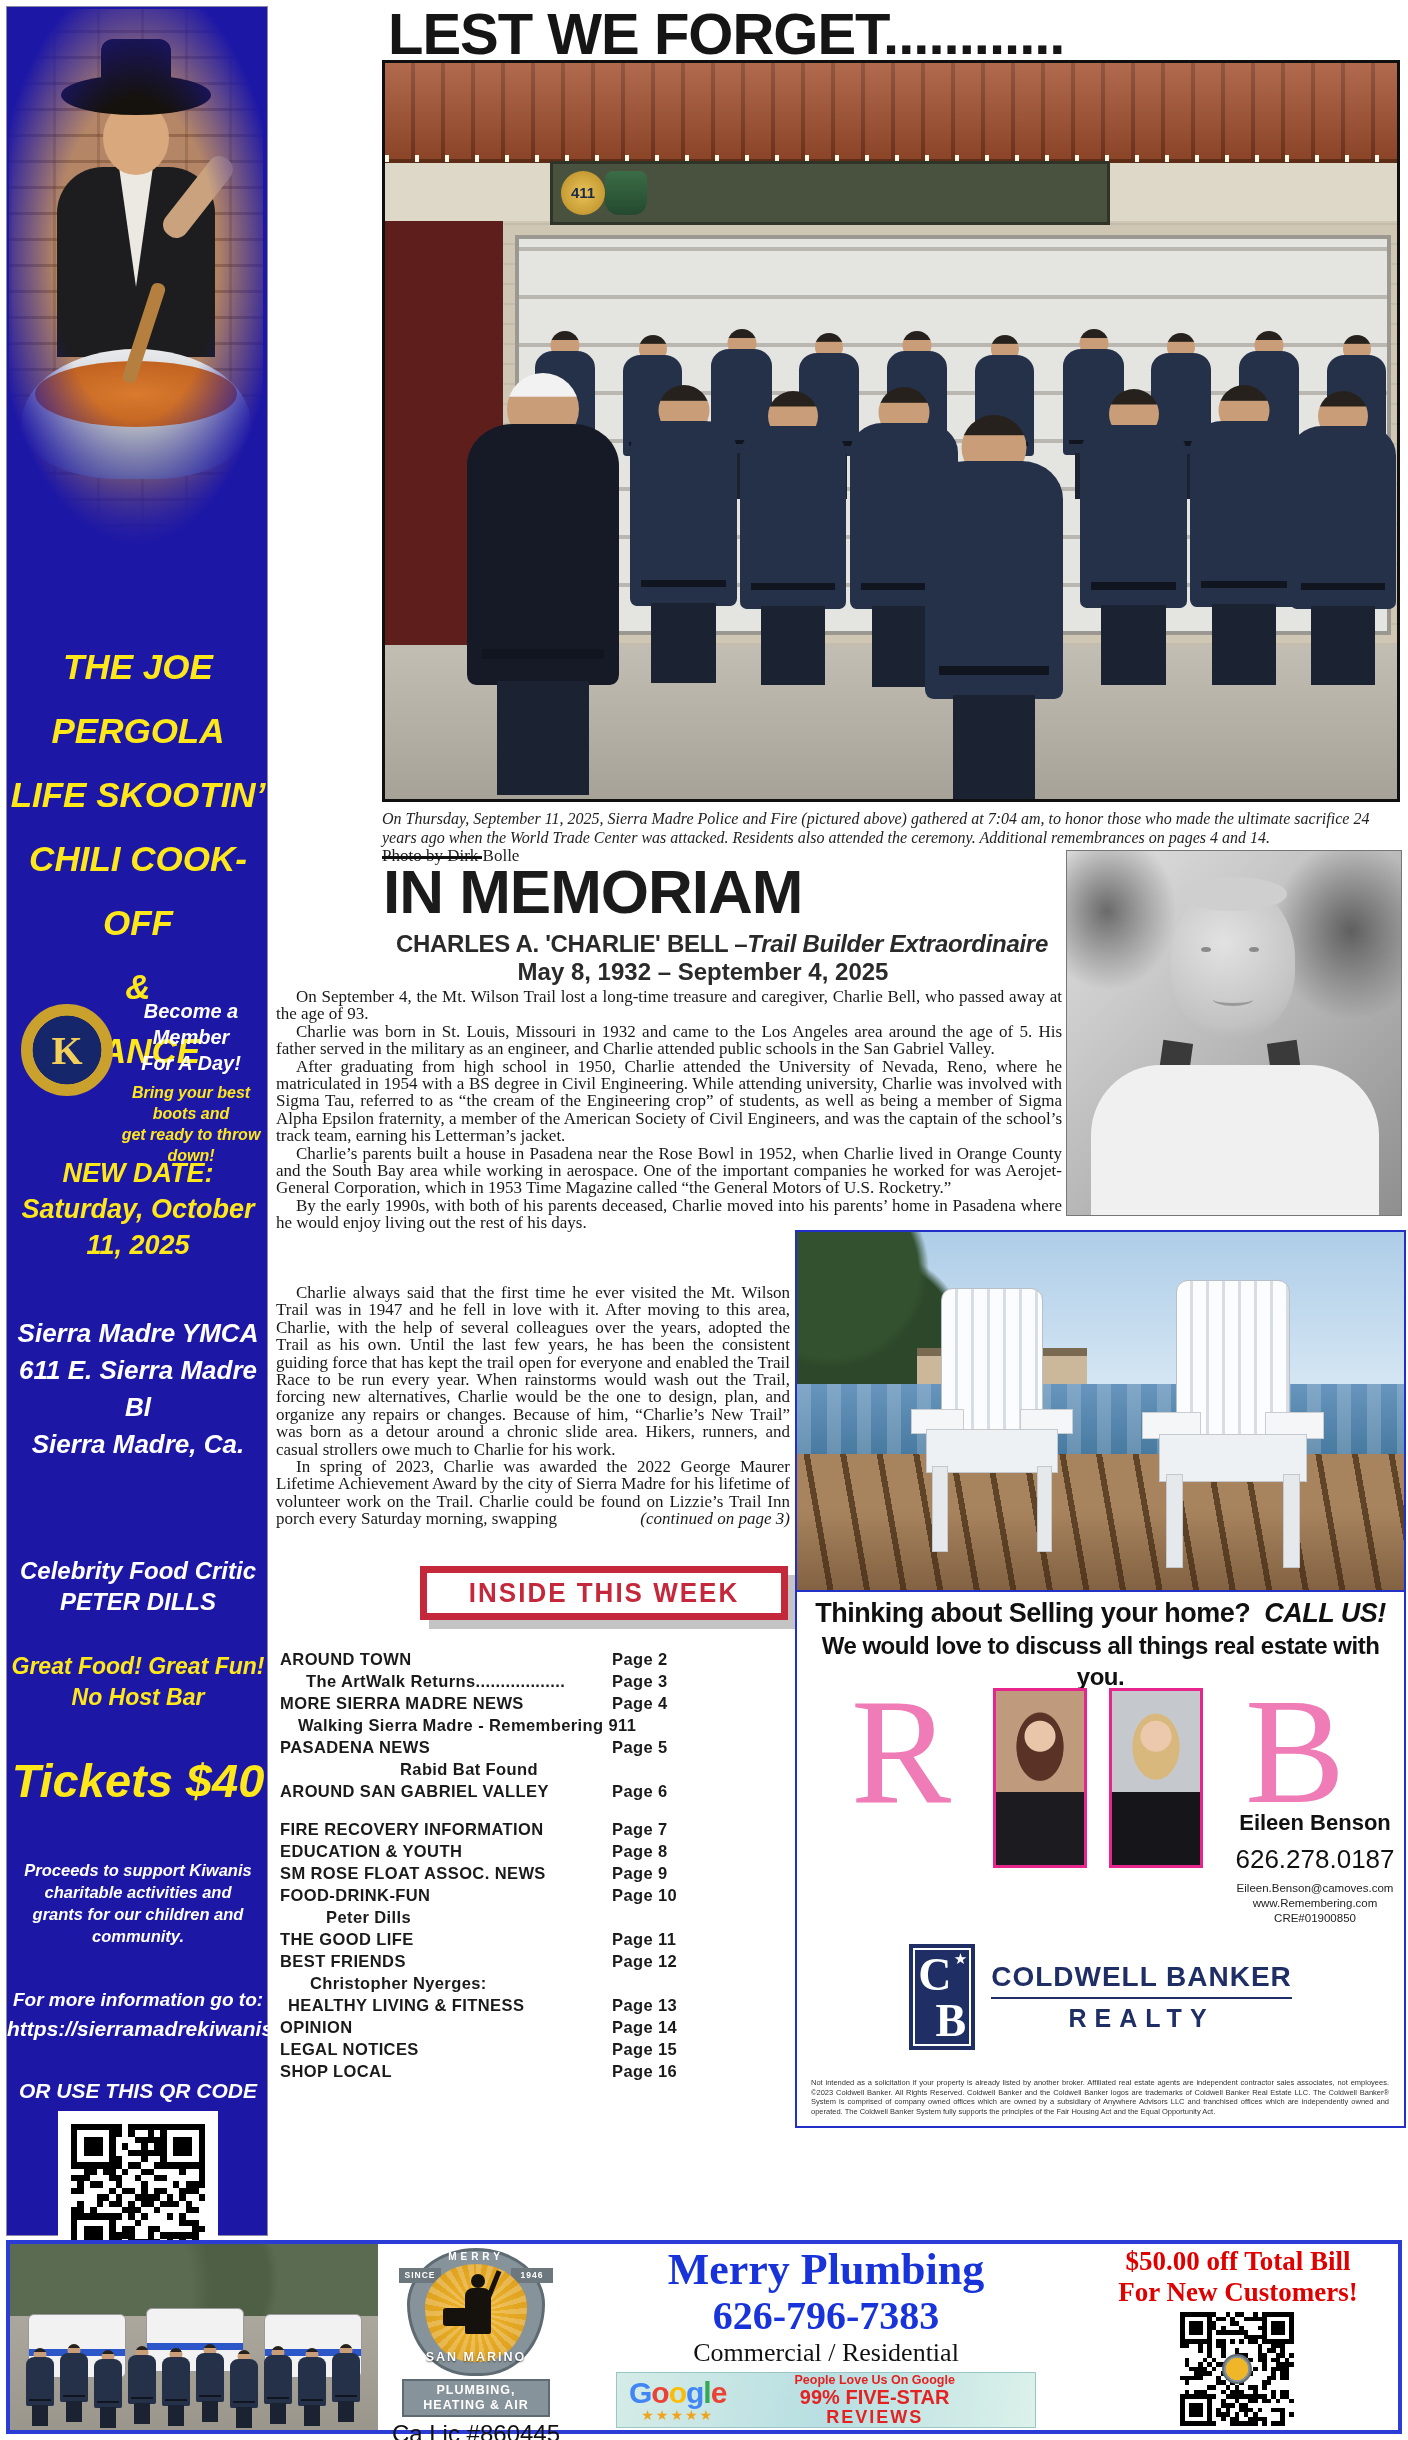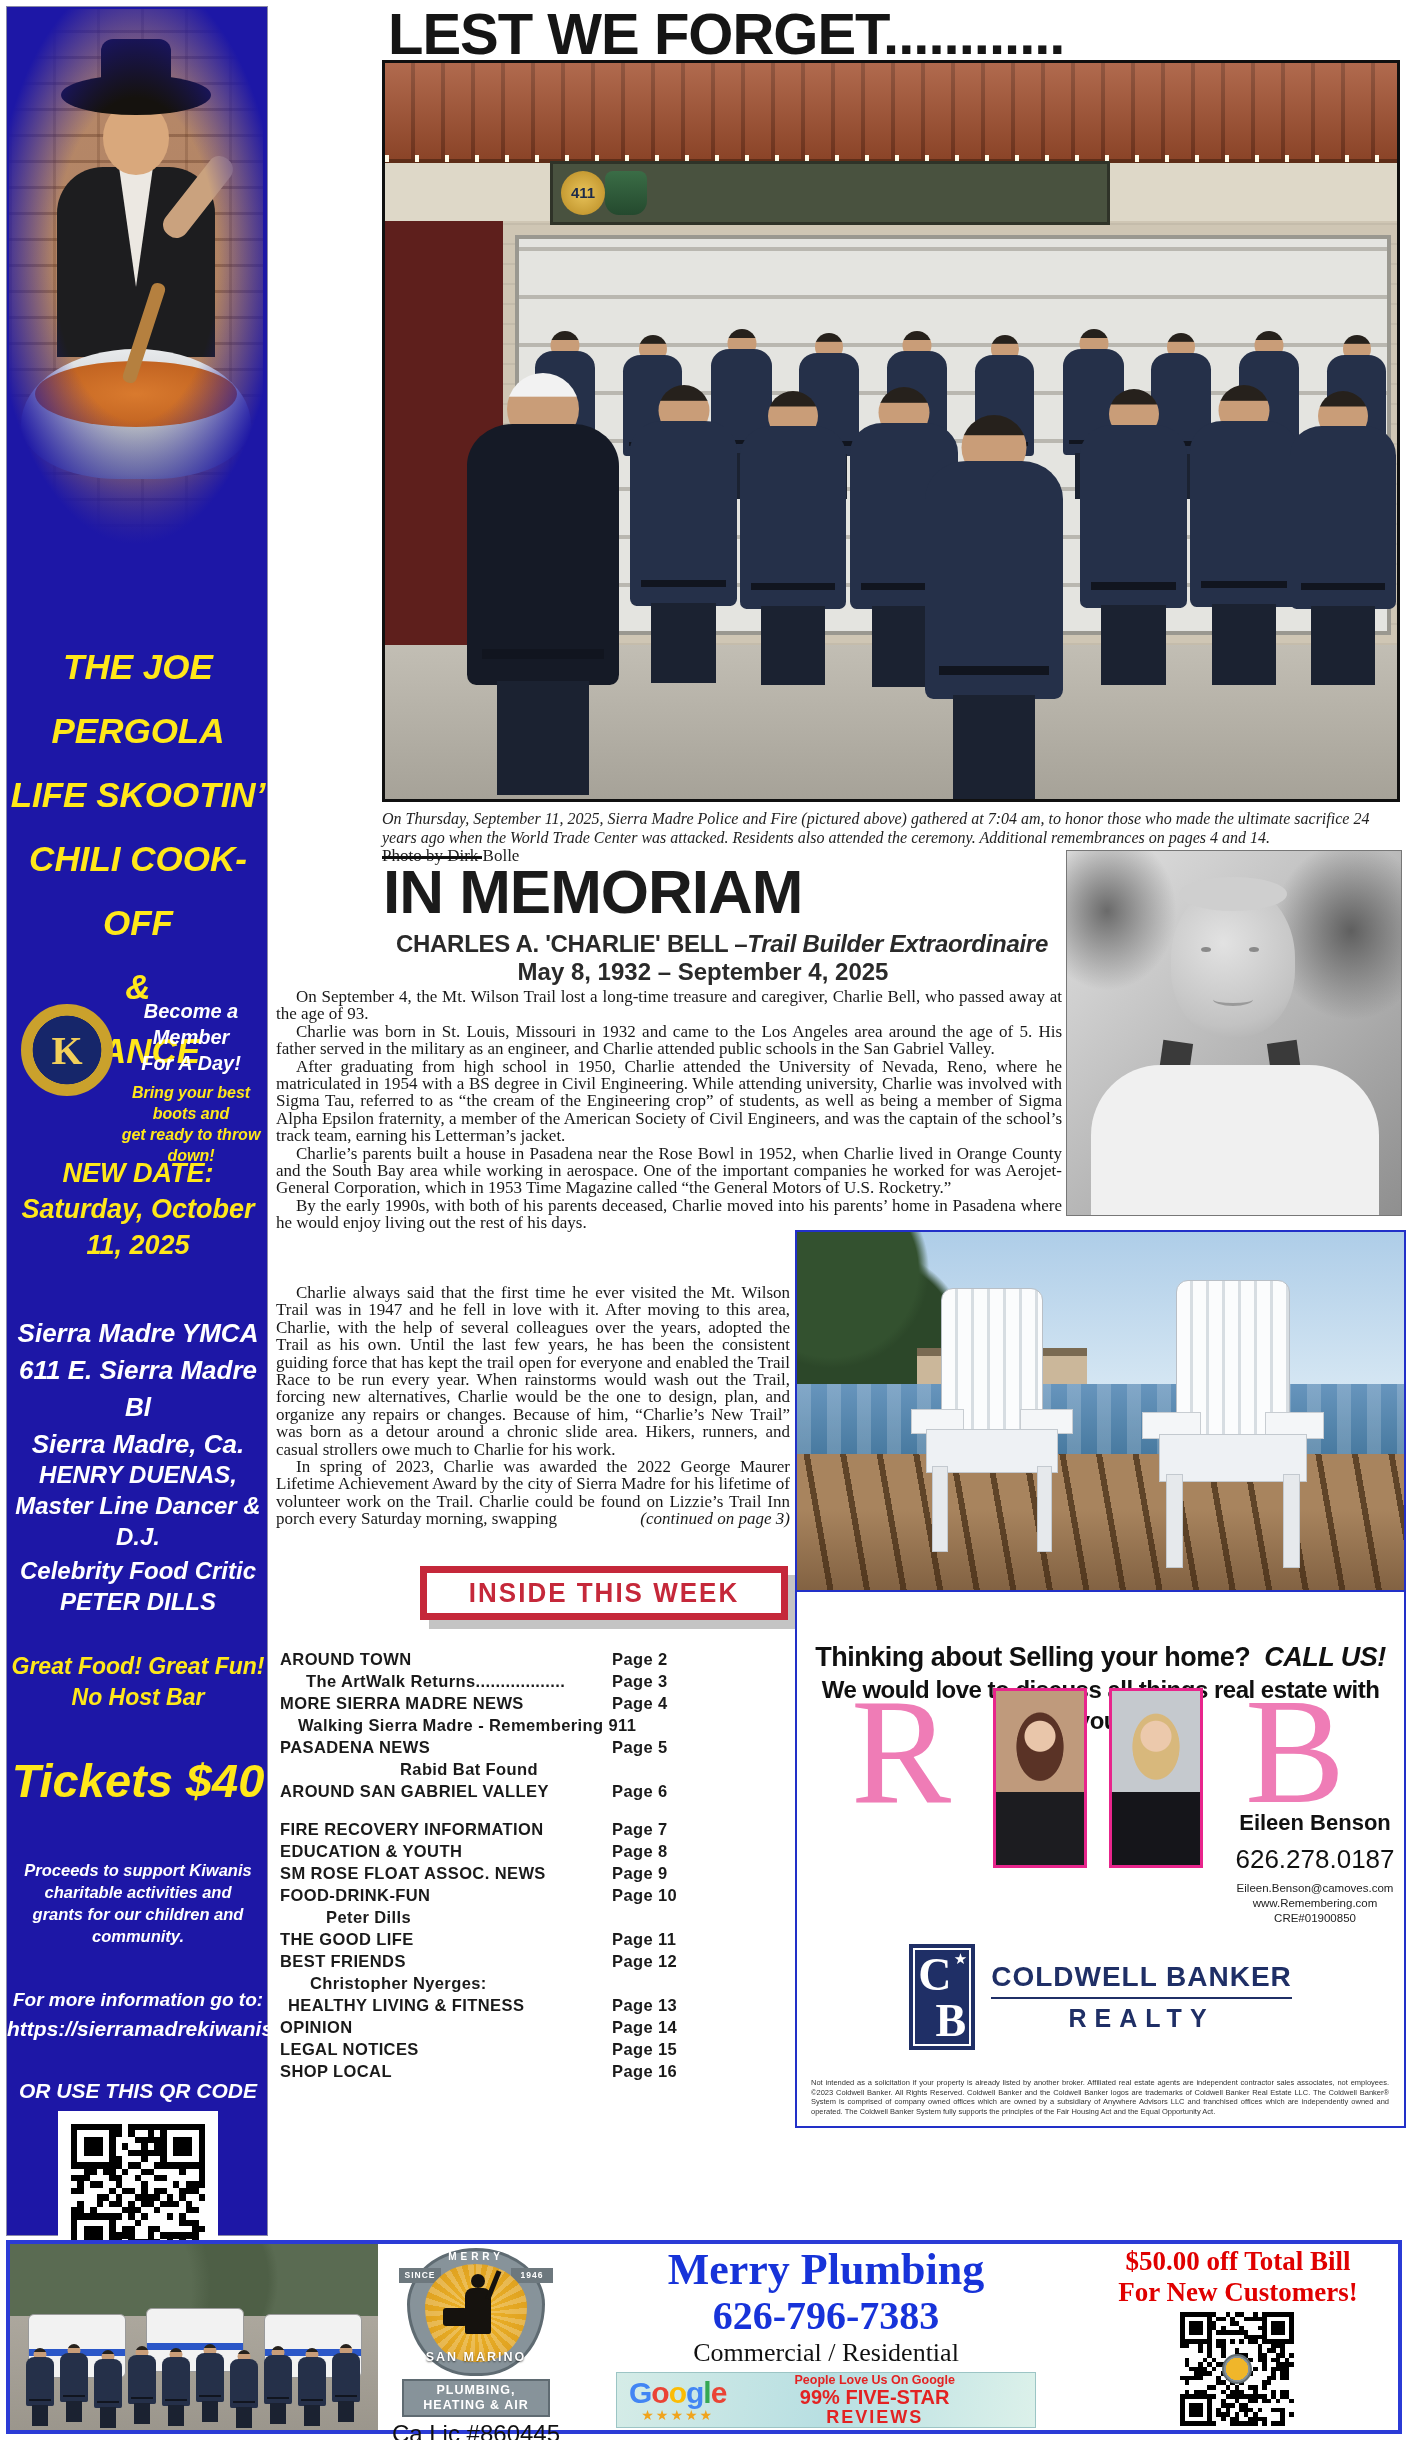--- a/index.html
+++ b/index.html
@@ -150,21 +150,21 @@
      repeating-linear-gradient(80deg,#a8845e 0 30px,#5f4428 30px 36px);}
   .chair{position:absolute;}
   .chair .back{position:absolute;left:16%;right:16%;top:0;height:56%;border:1px solid #b9bfc6;
      background:repeating-linear-gradient(90deg,#fbfcfd 0 13px,#d7dde2 13px 16px);border-radius:12px 12px 0 0;}
   .chair .seat{position:absolute;left:6%;right:6%;top:54%;height:16%;background:#eef1f4;border:1px solid #c3c9cf;}
   .chair .arm{position:absolute;top:46%;width:34%;height:9%;background:#f4f6f8;border:1px solid #c8cdd2;}
   .chair .arm.l{left:-4%;} .chair .arm.r{right:-4%;}
   .chair .leg{position:absolute;top:68%;width:9%;height:32%;background:#e6e9ec;border:1px solid #c3c9cf;}
   .chair .leg.l{left:10%;} .chair .leg.r{right:10%;}
   .realty-head{position:absolute;left:0;top:364px;width:100%;text-align:center;font-weight:bold;color:#101010;}
-  .rh1{font-size:27px;line-height:34px;letter-spacing:-0.5px;margin-top:44px;}
+  .rh1{font-size:27px;line-height:34px;letter-spacing:-0.5px;}
   .rh1 .cu{font-style:italic;}
   .rh2{font-size:24px;line-height:31px;letter-spacing:-0.5px;}
   .agents{position:absolute;left:0;top:438px;width:100%;height:310px;}
   .big-letter{position:absolute;font:400 150px/150px "Liberation Serif",serif;color:#ef7cb6;}
   .bl-r{left:54px;top:6px;} .bl-b{left:448px;top:6px;}
   .agent-col{position:absolute;width:180px;text-align:center;}
   .ac-l{left:2px;top:0;} .ac-r{left:428px;top:0;}
   .ag-name{margin-top:140px;font-weight:bold;font-size:22px;color:#111;}
   .ag-phone{font-size:26px;color:#111;margin-top:8px;font-weight:500;}
   .ag-email,.ag-web,.ag-lic{font-size:11.5px;color:#222;line-height:15px;}
@@ -283,24 +283,20 @@
   </div>
 
   <div class="sb-txt sb-newdate yellow">
     <div>NEW DATE:</div>
     <div>Saturday, October 11, 2025</div>
   </div>
   <div class="sb-txt sb-venue white">
     <div>Sierra Madre YMCA</div>
     <div>611 E. Sierra Madre Bl</div>
     <div>Sierra Madre, Ca.</div>
-  </div>
-  <div class="sb-txt sb-dj white">
-    <div>HENRY DUENAS,</div>
-    <div>Master Line Dancer &amp; D.J.</div>
   </div>
   <div class="sb-txt sb-critic white">
     <div>Celebrity Food Critic</div>
     <div>PETER DILLS</div>
   </div>
   <div class="sb-txt sb-great yellow">
     <div>Great Food!    Great Fun!</div>
     <div>No Host Bar</div>
   </div>
   <div class="sb-txt sb-tickets yellow">Tickets $40</div>

